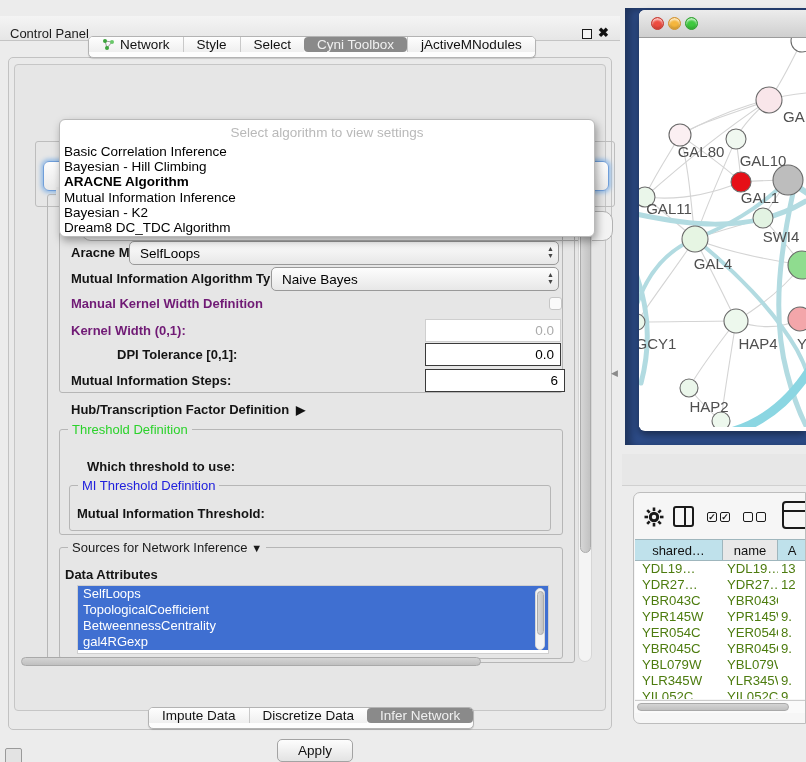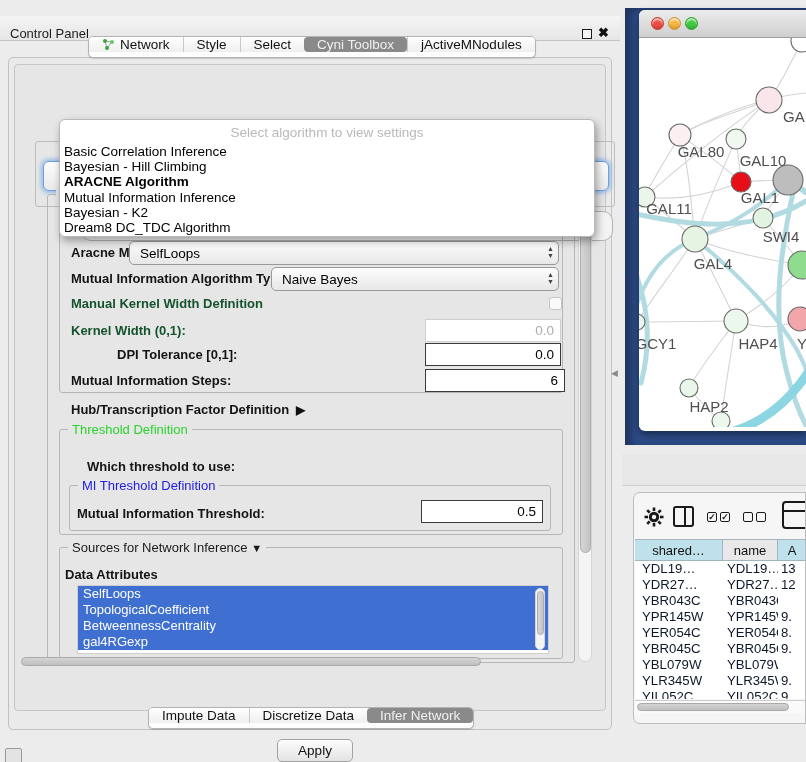--- a/index.html
+++ b/index.html
@@ -54,21 +54,21 @@
   .algo-item.bold { font-weight:bold; }
 
   
   .group { position:absolute; border:1px solid #b6b6b6; border-radius:3px; }
   .legend { position:absolute; top:-8px; left:8px; background:#e6e6e6; padding:0 4px;
     font-size:13px; white-space:nowrap; }
   .legend.blue { color:#2020dd; }
   .legend.green { color:#2bd22b; }
 
   .blabel { position:absolute; font-weight:bold; color:#141414; white-space:nowrap; }
-  .glabel { position:absolute; font-weight:bold; color:#14532d; white-space:nowrap; }
+  .glabel { position:absolute; font-weight:bold; color:#701a75; white-space:nowrap; }
 
   .combo { position:absolute; height:24px; display:flex; align-items:center;
     background:linear-gradient(#fdfdfd,#e7e7e7); border:1px solid #999; border-radius:5px;
     padding-left:10px; font-size:13.5px; color:#000; }
   .combo .arrows { position:absolute; right:4px; top:3px; display:flex; flex-direction:column;
     align-items:center; line-height:7px; font-size:7px; color:#444; }
 
   .tfield { position:absolute; height:23px; background:#fff; border:1.5px solid #3a3a3a;
     text-align:right; padding:0 6px; font-size:13.5px; font-family:"Liberation Sans",sans-serif; color:#000; }
   .tfield.disabled { border:1px solid #cfcfcf; color:#ababab; }
@@ -115,21 +115,21 @@
     border:1px solid #bdbdbd; border-radius:7px 0 0 7px; overflow:hidden; }
   .ticon { position:absolute; }
   .icon-box { border:2px solid #1a1a1a; border-radius:3px; background:transparent; }
   .chk { position:absolute; width:10px; height:10px; border:1.6px solid #1a1a1a; border-radius:2px; font-size:9px;
     line-height:8px; text-align:center; color:#1a1a1a; font-weight:bold; }
   #tbl-head { position:absolute; left:1px; top:46px; width:172px; height:22px; display:flex; }
   .th { height:22px; border-right:1px solid #9fb6bd; border-top:1px solid #9fb6bd; border-bottom:1px solid #9fb6bd;
     display:flex; align-items:center; justify-content:center; font-size:13px; color:#111; overflow:hidden; white-space:nowrap; }
   #tbl-body { position:absolute; left:1px; top:68px; width:172px; height:138px; background:#fff; overflow:hidden; }
   .trow { display:flex; height:16px; }
-  .td { font-size:13.2px; line-height:16px; color:#0f172a; overflow:hidden; white-space:nowrap; }
+  .td { font-size:13.2px; line-height:16px; color:#4d7c0f; overflow:hidden; white-space:nowrap; }
   .td.c1 { width:88px; padding-left:7px; }
   .td.c2 { width:55px; padding-left:4px; }
   .td.c3 { width:29px; padding-left:3px; }
   #tbl-hsb { position:absolute; left:1px; top:207px; width:172px; height:13px; background:#fafafa; border-top:1px solid #ccc; }
 
   #mini-icon { left:5px; top:748px; width:17px; height:16px; background:#e3e3e3; border:1.5px solid #9a9a9a; border-radius:2px; }
   #sash-arrow { left:611px; top:368px; font-size:9px; color:#8a8a8a; }
 </style>
 </head>
 <body>
@@ -225,21 +225,20 @@
     </span>
 
     <div class="abs group" style="left:44px; top:364px; width:504px; height:106px;">
       <span class="legend green">Threshold Definition</span>
     </div>
     <span class="blabel" style="left:72px; top:394px;">Which threshold to use:</span>
     <div class="abs group" style="left:54px; top:420px; width:482px; height:46px;">
       <span class="legend blue">MI Threshold Definition</span>
     </div>
     <span class="blabel" style="left:62px; top:441px;text-align:center;">Mutual Information Threshold:</span>
-    <input class="tfield" style="left: 406px; top: 435px; width: 122px;" value="0.5">
 
     <div class="abs group" style="left:44px; top:482px; width:504px; height:112px;">
       <span class="legend">
         <span>Sources for Network Inference</span>
         <span style="font-size:11px;">▼</span>
       </span>
     </div>
     <span class="blabel" style="left:50px; top:502px;">Data Attributes</span>
     <div class="abs" id="attr-list" style="left:62px; top:520px;">
         <div class="attr-item">SelfLoops</div>

